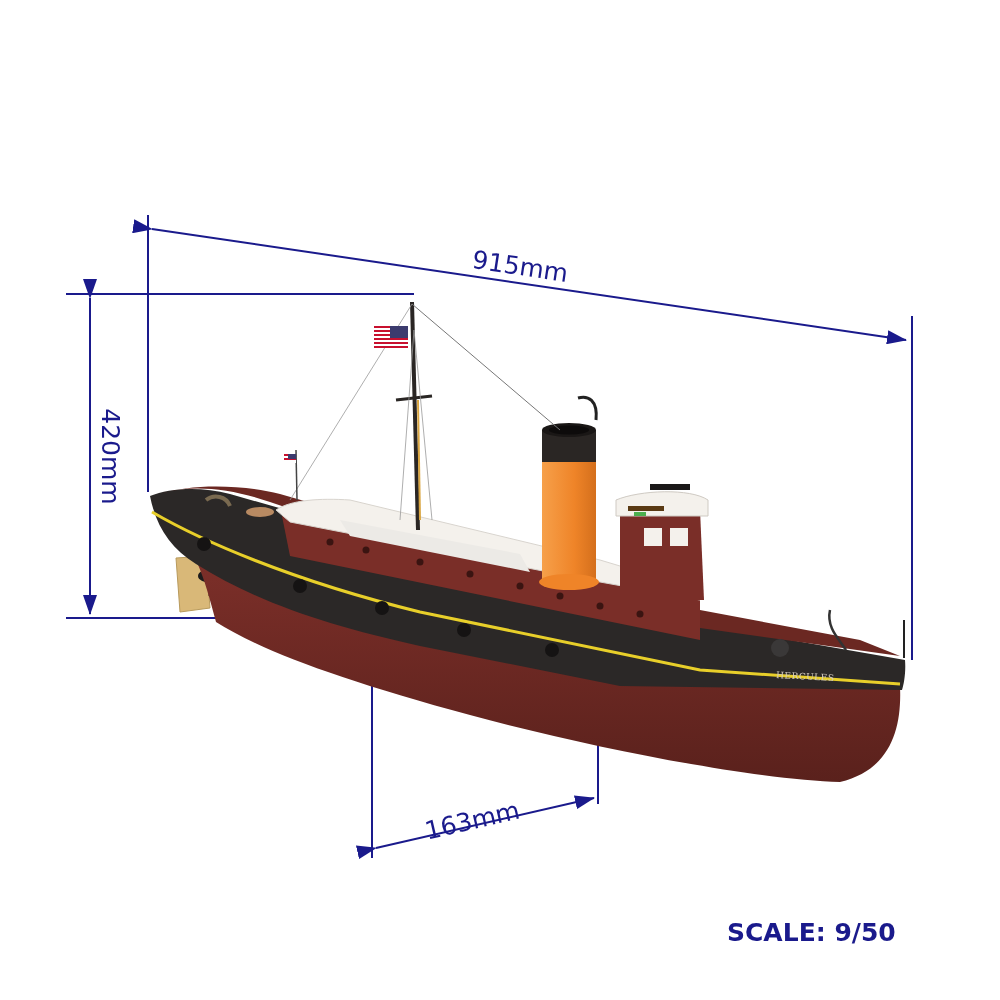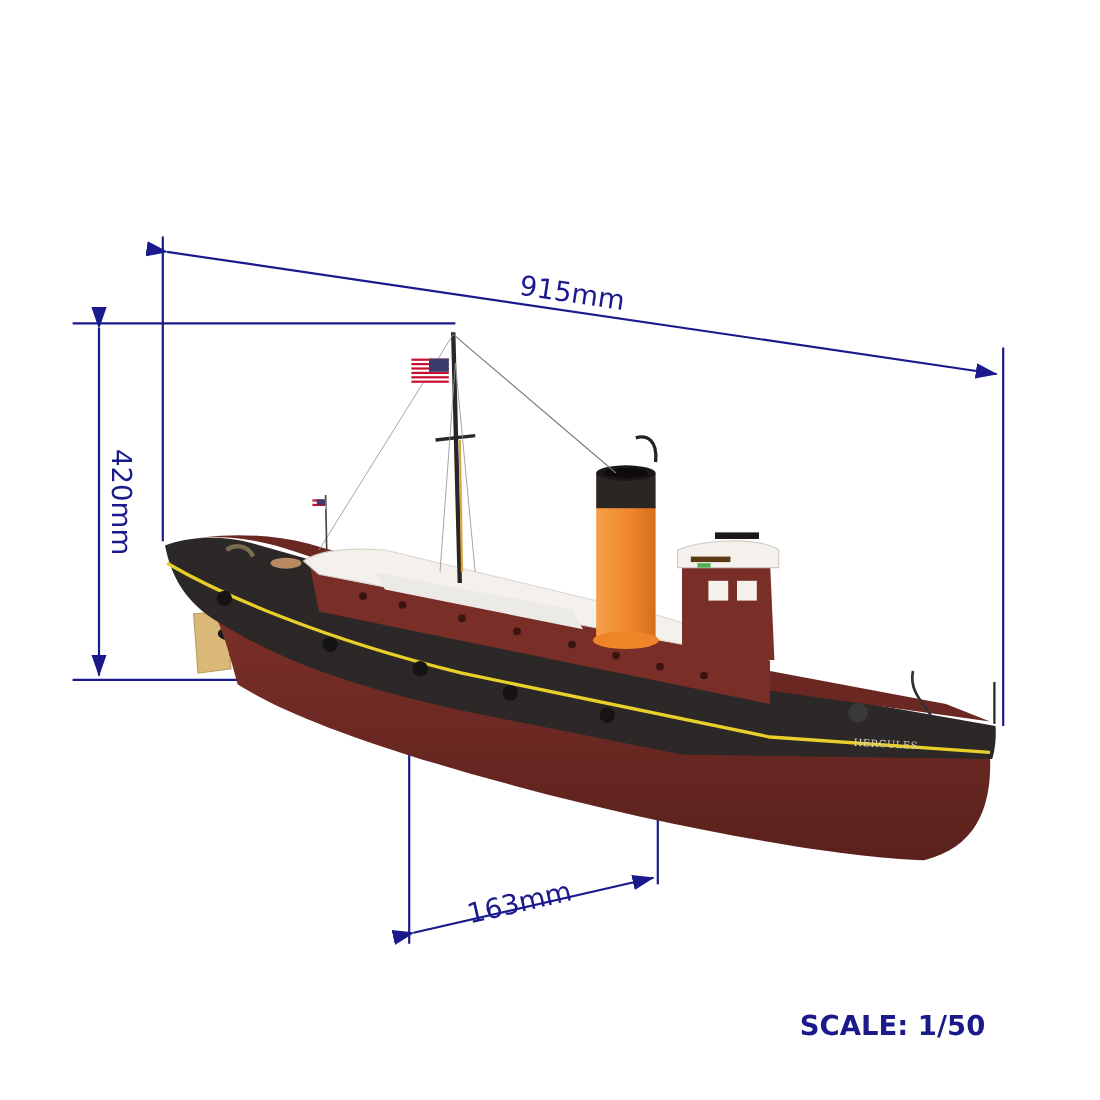--- a/index.html
+++ b/index.html
@@ -143,14 +143,14 @@
 
       <ellipse cx="260" cy="512" rx="14" ry="5" fill="#b88a62"></ellipse>
       <path d="M206,500 C 214,494 226,496 230,506" stroke="#7a6a50" stroke-width="4" fill="none"></path>
     </g>
   </svg>
 
   
   <div class="dim-label" style="left:472px; top:252px; transform: rotate(8.5deg);">915mm</div>
   <div class="dim-label" style="left:62px; top:442px; transform: rotate(90deg);">420mm</div>
   <div class="dim-label" style="left:424px; top:806px; transform: rotate(-13deg);">163mm</div>
-  <div class="scale-label" style="left:727px; top:918px;">SCALE: 1/50</div>
+  <div class="scale-label" style="left:727px; top:918px;">SCALE: 9/50</div>
 </div>
 
 </body></html>

